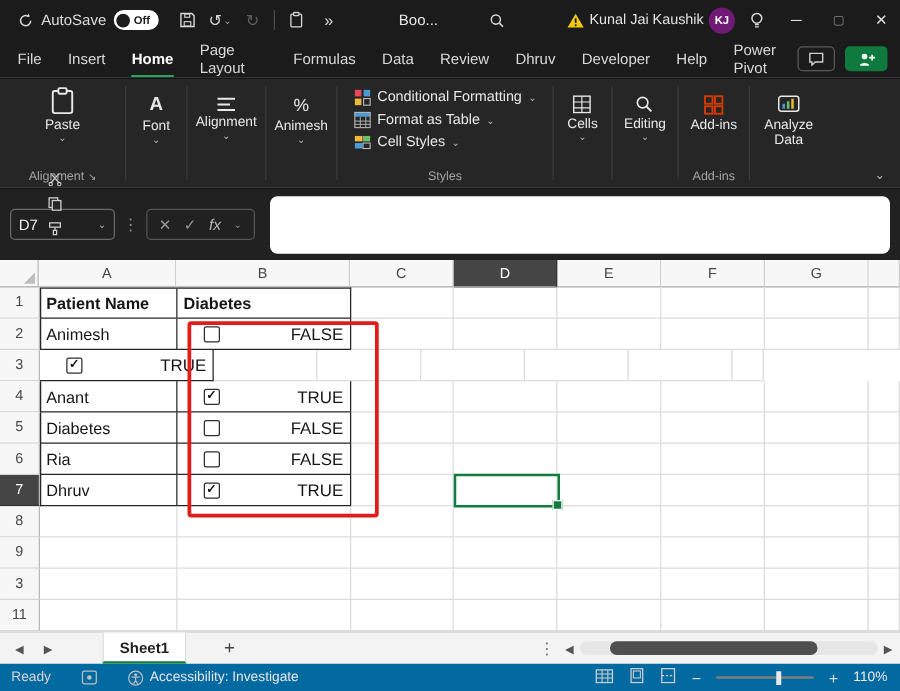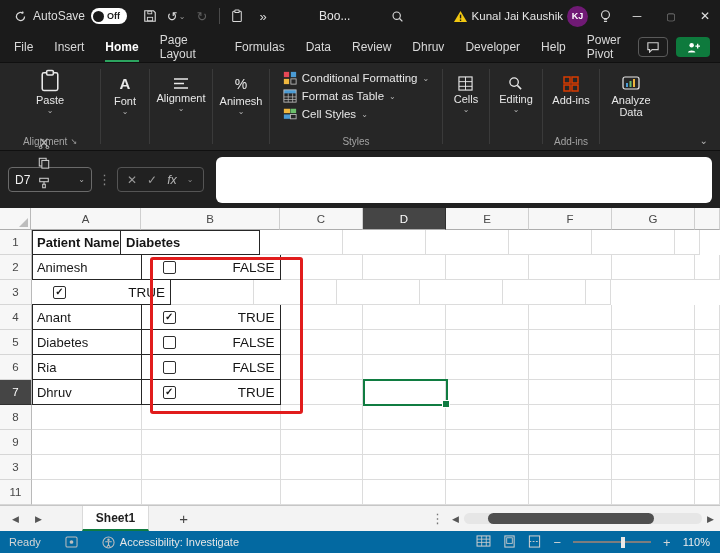--- a/index.html
+++ b/index.html
@@ -421,21 +421,21 @@
           <div class="col-hdr sel" style="width: 83px;">D</div>
           <div class="col-hdr" style="width: 83px;">E</div>
           <div class="col-hdr" style="width: 83px;">F</div>
           <div class="col-hdr" style="width: 83px;">G</div>
           <div class="col-hdr" style="width: 25px;"></div>
         </div>
     </div>
     <div>
         <div class="grid-row">
           <div class="row-hdr">1</div>
-          <div class="cell tbl tl tt bold" style="width: 89px;">Patient Name</div>
+          <div class="cell tbl tl tt bold" style="width: 110px;">Patient Name</div>
           <div class="cell tbl tt bold" style="width: 139px;">Diabetes</div>
           <div class="cell" style="width: 83px;"></div>
           <div class="cell" style="width: 83px;"></div>
           <div class="cell" style="width: 83px;"></div>
           <div class="cell" style="width: 83px;"></div>
           <div class="cell" style="width: 83px;"></div>
           <div class="cell" style="width: 25px;"></div>
         </div>
         <div class="grid-row">
           <div class="row-hdr">2</div>

